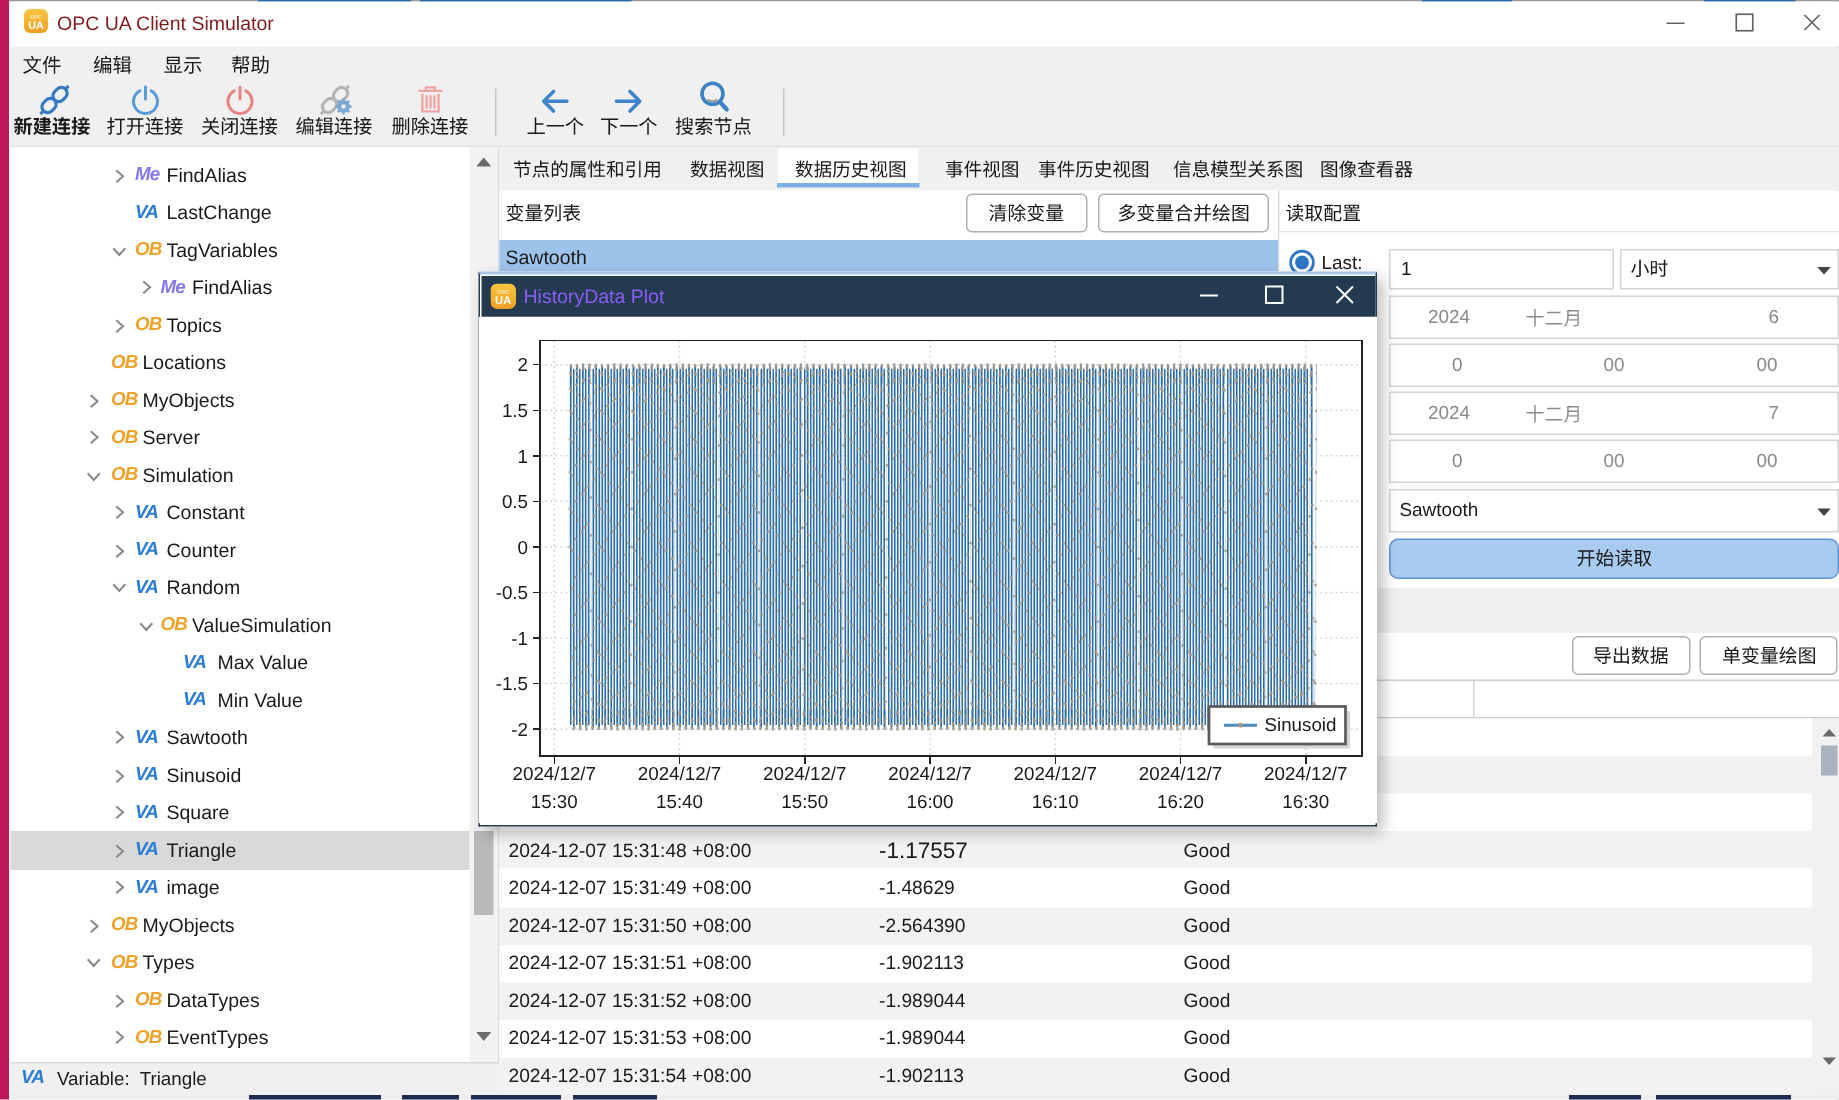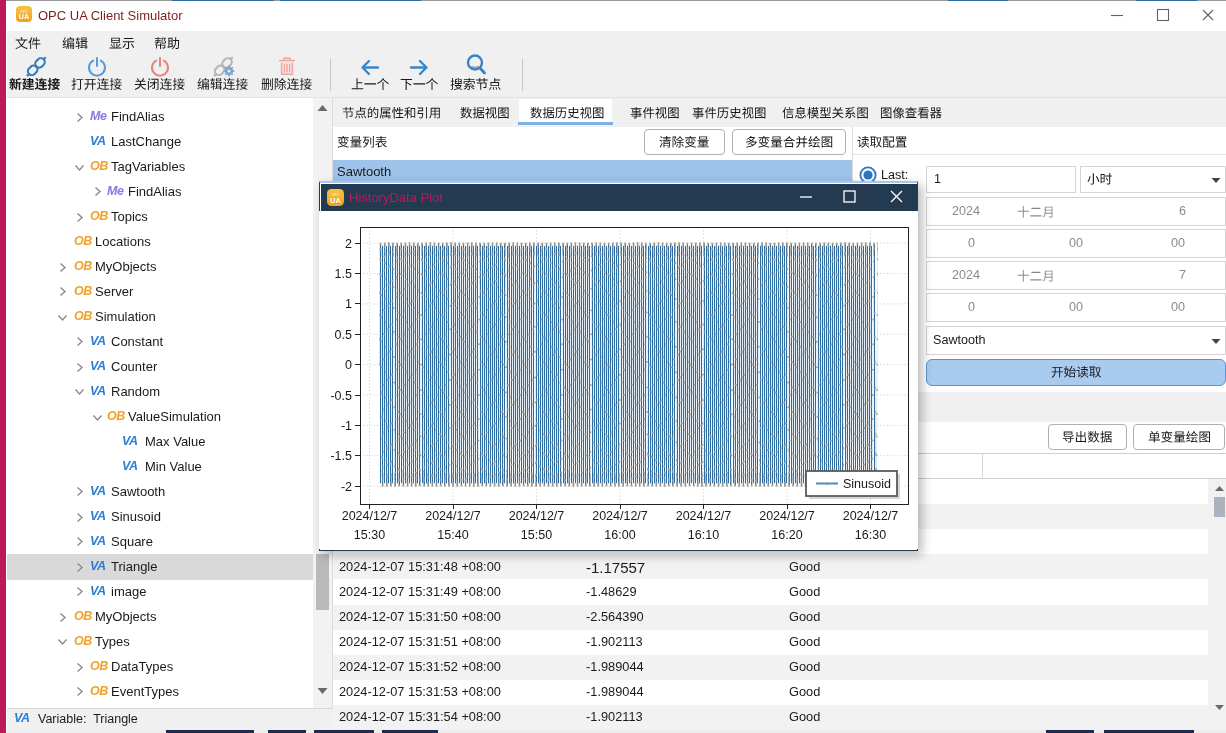--- a/index.html
+++ b/index.html
@@ -397,21 +397,21 @@
     </svg>
     <div class="abs" style="left:313px;top:181px;width:599px;height:370px;
  background:#fff;border:1.5px solid #243a50;border-top:2.5px solid #a9c7e8;
  box-shadow:4px 4px 10px rgba(0,0,0,0.28)"></div>
     <div class="abs" style="left:314.5px;top:183.5px;width:596px;height:28px;background:#243a50"></div>
     <svg class="abs" style="left:321px;top:189px" width="17" height="17" viewBox="0 0 17 17">
  <rect x="0" y="0" width="17" height="17" rx="4.5" fill="url(#ua)"></rect>
  <text x="8.5" y="7" font-size="3.8" fill="#fde9b8" text-anchor="middle" font-weight="bold">OPC</text>
  <text x="8.5" y="13.5" font-size="7.5" fill="#fff" text-anchor="middle" font-weight="bold">UA</text>
     </svg>
-    <div class="txt" style="left:343px;top:190px;font-size:13px;color:#be185d">HistoryData Plot</div>
+    <div class="txt" style="left:343px;top:190px;font-size:13px;color:#8b5cf6">HistoryData Plot</div>
     <svg class="abs" style="left:780px;top:186px" width="125" height="22" viewBox="0 0 125 22">
  <g stroke="#fff" stroke-width="1.3" fill="none">
  <line x1="14" y1="11" x2="26" y2="11"></line>
  <rect x="58" y="5" width="11" height="11"></rect>
  <path d="M105 5 L116 16 M116 5 L105 16"></path>
       </g>
     </svg>
     <svg class="abs" style="left:313px;top:211px" width="599" height="338" viewBox="313 211 599 338">
       <rect x="313" y="211" width="599" height="338" fill="#fff"></rect>
       <path d="M354 243.1 H902 M354 273.5 H902 M354 303.9 H902 M354 334.2 H902 M354 364.6 H902 M354 395.0 H902 M354 425.4 H902 M354 455.7 H902 M354 486.1 H902 M363.5 227 V504 M447.0 227 V504 M530.5 227 V504 M614.0 227 V504 M697.5 227 V504 M781.0 227 V504 M864.5 227 V504" stroke="#d2d2d2" stroke-width="1" fill="none" stroke-dasharray="1.2 2.2"></path>

